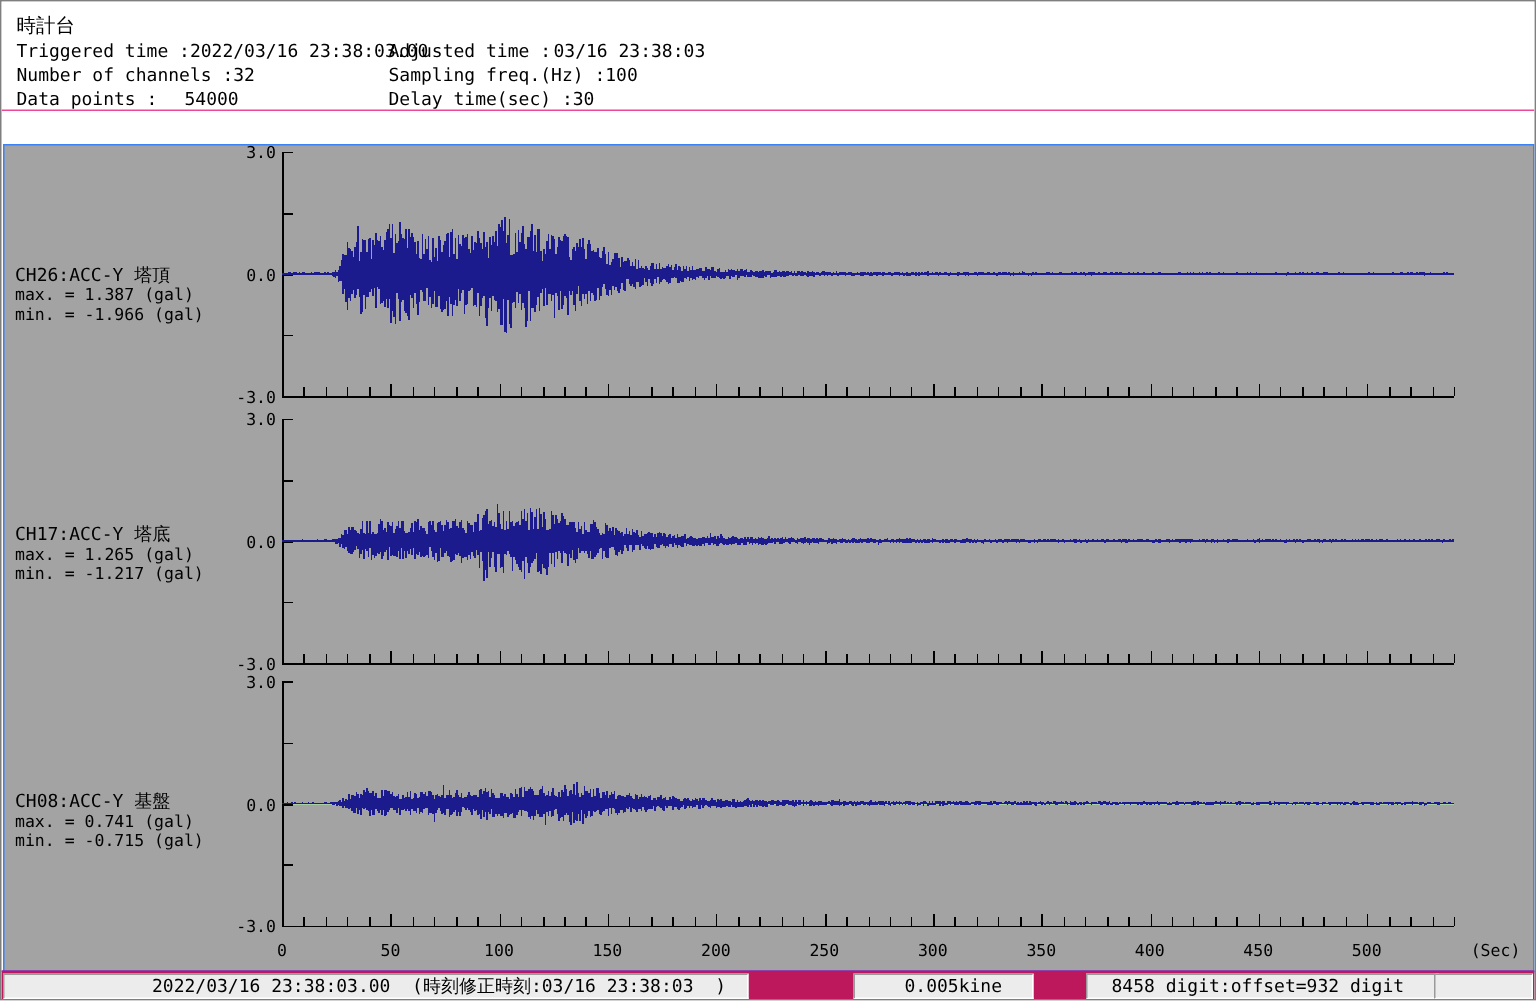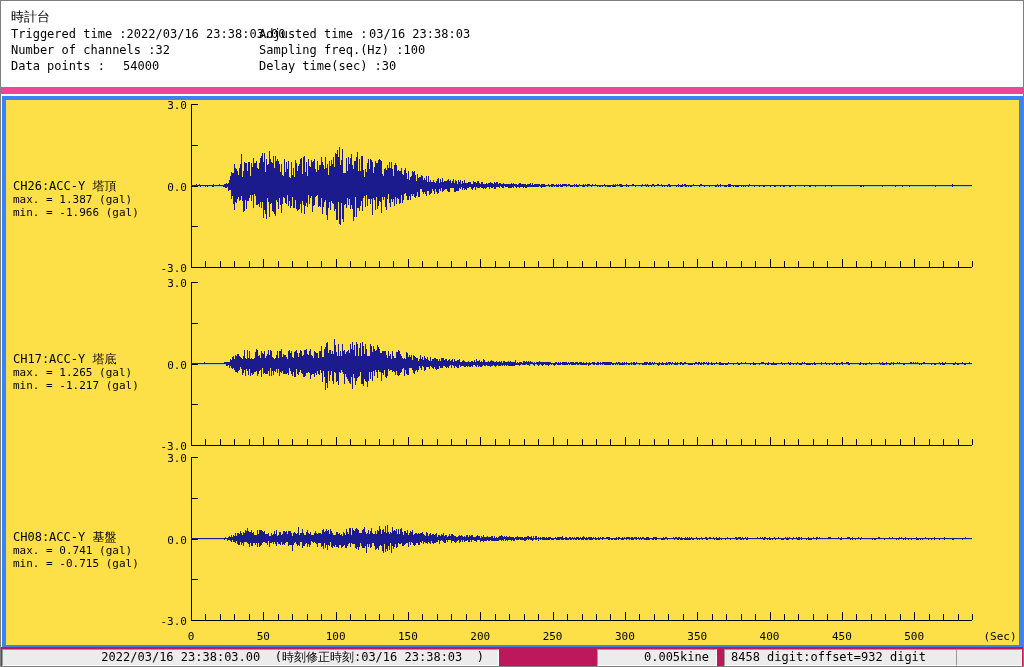--- a/index.html
+++ b/index.html
@@ -1,28 +1,28 @@
 <!DOCTYPE html>
 <html><head>
 <meta charset="utf-8">
 <style>
   * { margin:0; padding:0; box-sizing:border-box; }
   html,body { width:1024px; height:667px; background:#fff; }
   body { font-family:"DejaVu Sans Mono","DejaVu Sans",monospace; color:#000; }
   .window { position:relative; width:1024px; height:667px; background:#fff;
             border:1px solid #7f7f7f; overflow:hidden; }
-  .header-panel { position:absolute; top:0; left:0; right:0; height:93px;
-                  background:#fff; border-bottom:7px solid #ec4899; }
+  .header-panel { position:absolute; top:0; left:0; right:0; height:73px;
+                  background:#fff; border-bottom:1px solid #ec4899; }
   .app-title { position:absolute; left:10px; top:7px; font-size:13px; }
   .hrow { position:absolute; font-size:12px; white-space:nowrap; }
   .hlabel { display:inline-block; }
   .lcol .hlabel { min-width:112px; }
   .rcol .hlabel { min-width:110px; }
   .plot-panel { position:absolute; top:95px; left:1px; width:1021px; height:553px;
-                background:#fde047; border:4px solid #3b82f6; }
+                background:#a3a3a3; border:1px solid #3b82f6; }
   .plot-inner { position:relative; width:100%; height:100%; }
   svg.wavesvg { position:absolute; left:0; top:0; }
   svg.wavesvg text { font-family:"DejaVu Sans Mono","DejaVu Sans",monospace; font-size:11px; fill:#000; }
   .ch-block { position:absolute; left:7px; width:178px; font-size:12px; line-height:13px; white-space:nowrap; }
   .ch-block .mm { font-size:11px; }
   .statusbar { position:absolute; left:0; right:0; bottom:0; height:19px;
                background:#be185d; border-top:1px solid #6d28d9; font-size:12px; }
   .scell { position:absolute; top:1px; height:17px; line-height:15px;
            border:1px solid; border-color:#9a9a9a #ffffff #ffffff #9a9a9a;
            background:#ececec; white-space:pre; overflow:hidden; }
@@ -294,18 +294,18 @@
       <div class="ch-block" style="top:431px;">
         <div>CH08:ACC-Y 基盤</div>
         <div class="mm">max. = 0.741 (gal)</div>
         <div class="mm">min. = -0.715 (gal)</div>
       </div>
     </div>
   </div>
 
   <div class="statusbar">
     <div class="scell right" style="left:1px; width:497px; padding-right:14px;">2022/03/16 23:38:03.00  (時刻修正時刻:03/16 23:38:03  )</div>
-    <div class="scell right" style="left:596px; width:120px; padding-right:7px;">0.005kine</div>
-    <div class="scell" style="left:723px; width:235px; padding-left:6px;">8458 digit:offset=932 digit</div>
+    <div class="scell right" style="left:568px; width:120px; padding-right:20px;">0.005kine</div>
+    <div class="scell" style="left:723px; width:235px; padding-left:16px;">8458 digit:offset=932 digit</div>
     <div class="scell" style="left:955px; width:66px;"></div>
   </div>
 
 </div>
 
 </body></html>

